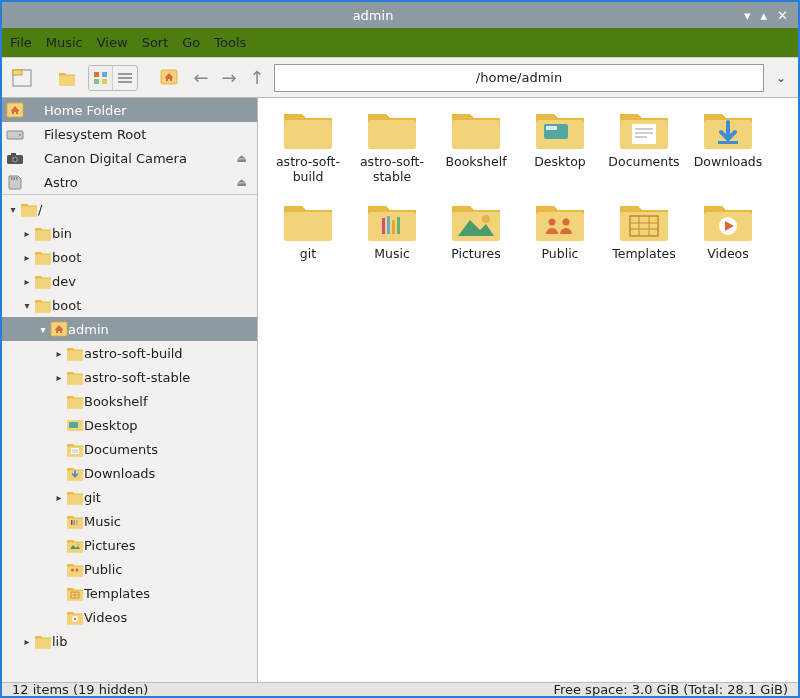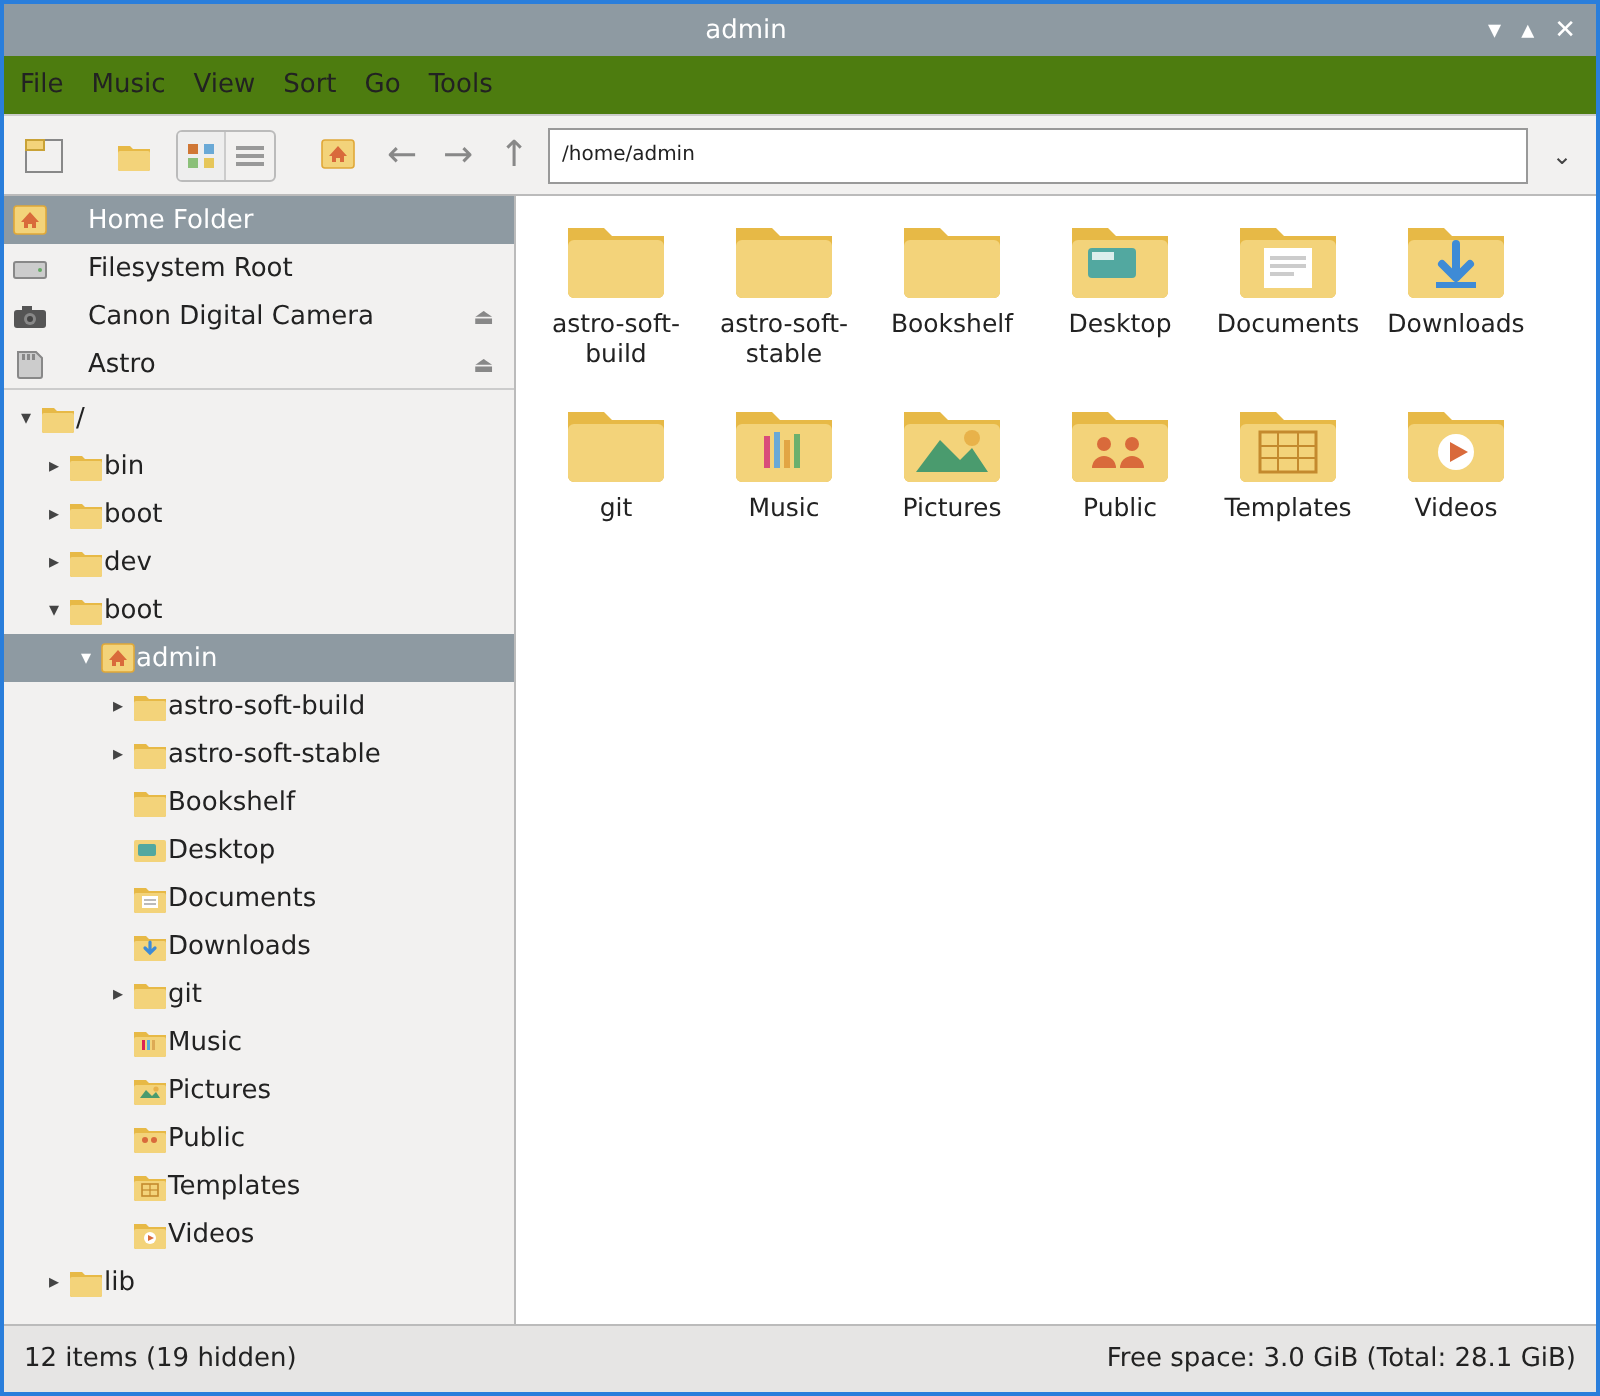--- a/index.html
+++ b/index.html
@@ -15,21 +15,21 @@
   
   .toolbar { background: #f2f1f0; height: 40px; display: flex; align-items: center; padding: 4px 6px; gap: 6px; border-bottom: 1px solid #bbb; }
   .tb-btn { width: 28px; height: 28px; display: flex; align-items: center; justify-content: center; border-radius: 3px; cursor: pointer; }
   .tb-sep { width: 6px; }
   .viewbtns { display: flex; border: 1px solid #bbb; border-radius: 3px; overflow: hidden; }
   .viewbtns .vb { width: 24px; height: 24px; display:flex; align-items:center; justify-content:center; border-right:1px solid #ccc; cursor:pointer; }
   .viewbtns .vb:last-child { border-right:none; }
   .viewbtns .vb.active { background: #eee; }
   .nav-arrow { color: #888; cursor: pointer; font-size: 18px; width: 22px; text-align:center; }
   .pathbox { flex: 1; background: #fff; border: 1px solid #999; height: 28px; display: flex; align-items: center; padding: 0 6px; }
-  .pathbox input { border: none; outline: none; width: 100%; font-size: 10px; }
+  .pathbox input { border: none; outline: none; width: 100%; font-size: 13px; text-align: center; }
   .dropdown-btn { width: 22px; text-align: center; cursor: pointer; font-size: 12px; color: #444; }
   
   .main { flex: 1; display: flex; overflow: hidden; background: #f2f1f0; }
   .sidebar { width: 256px; background: #f2f1f0; border-right: 1px solid #bbb; display: flex; flex-direction: column; overflow-y: auto; }
   .places .place { height: 24px; display: flex; align-items: center; padding: 0 4px; gap: 20px; cursor: pointer; }
   .places .place.selected { background: #8e9aa2; color: #fff; }
   .places .place.selected .label { color: #fff; }
   .eject { margin-left: auto; color: #888; font-size: 11px; padding-right: 6px; }
   .device-icon, .folder-icon-sm { width: 18px; height: 16px; display:inline-flex; align-items:center; justify-content:center; }
   .tree { border-top: 1px solid #ccc; padding-top: 2px; font-size: 13px; }
@@ -44,21 +44,21 @@
   .indent-1 { padding-left: 18px; }
   .indent-2 { padding-left: 34px; }
   .indent-3 { padding-left: 50px; }
   
   .content { flex: 1; background: #fff; padding: 8px 10px; overflow: auto; }
   .grid { display: grid; grid-template-columns: repeat(6, 80px); gap: 14px 4px; justify-content: start; }
   .item { display: flex; flex-direction: column; align-items: center; text-align: center; cursor: pointer; }
   .item .icon-lg { width: 56px; height: 44px; display:flex; align-items:center; justify-content:center; margin-bottom: 4px; }
   .item .name { font-size: 12.5px; line-height: 1.2; word-break: break-word; max-width: 80px; }
   
-  .statusbar { height: 34px; background: #e6e5e4; border-top: 1px solid #bbb; display: flex; align-items: center; padding: 0 10px; font-size: 13px; justify-content: space-between; }
+  .statusbar { height: 14px; background: #e6e5e4; border-top: 1px solid #bbb; display: flex; align-items: center; padding: 0 10px; font-size: 13px; justify-content: space-between; }
 </style>
 </head>
 <body>
 
 <svg width="0" height="0" style="position:absolute">
   <defs>
     <g id="folder-lg">
       <path d="M4 10 h18 l4 4 h26 v28 a3 3 0 0 1 -3 3 H7 a3 3 0 0 1 -3 -3 z" fill="#e7b946"></path>
       <rect x="4" y="16" width="48" height="29" rx="3" fill="#f3d37a"></rect>
     </g>

